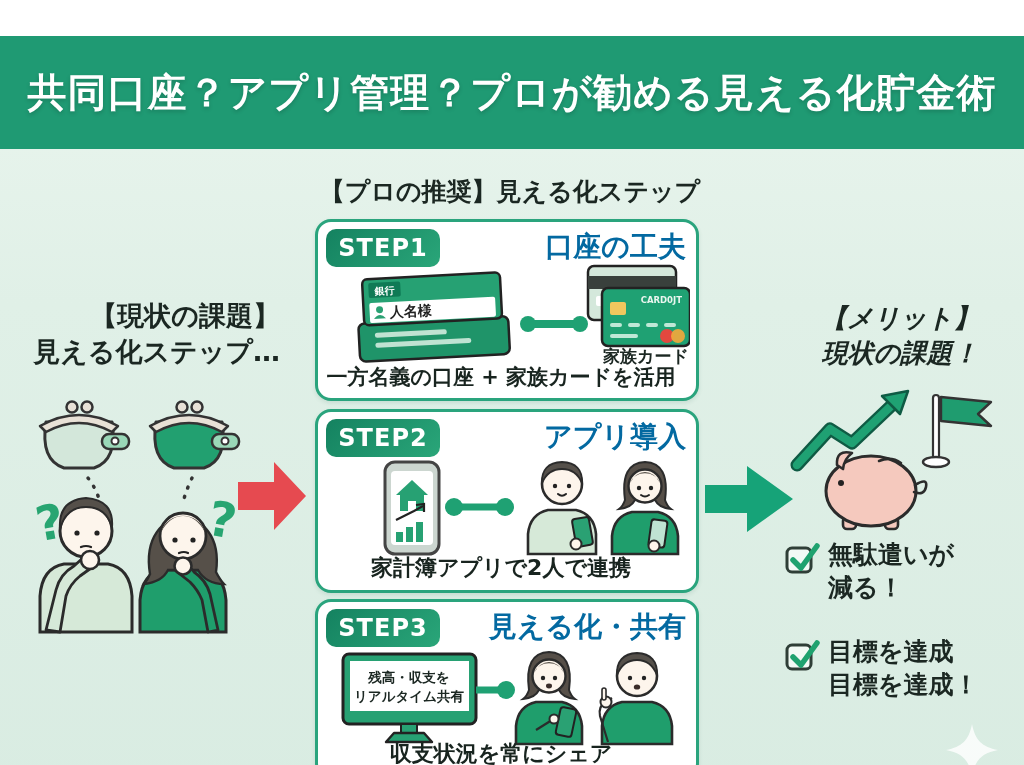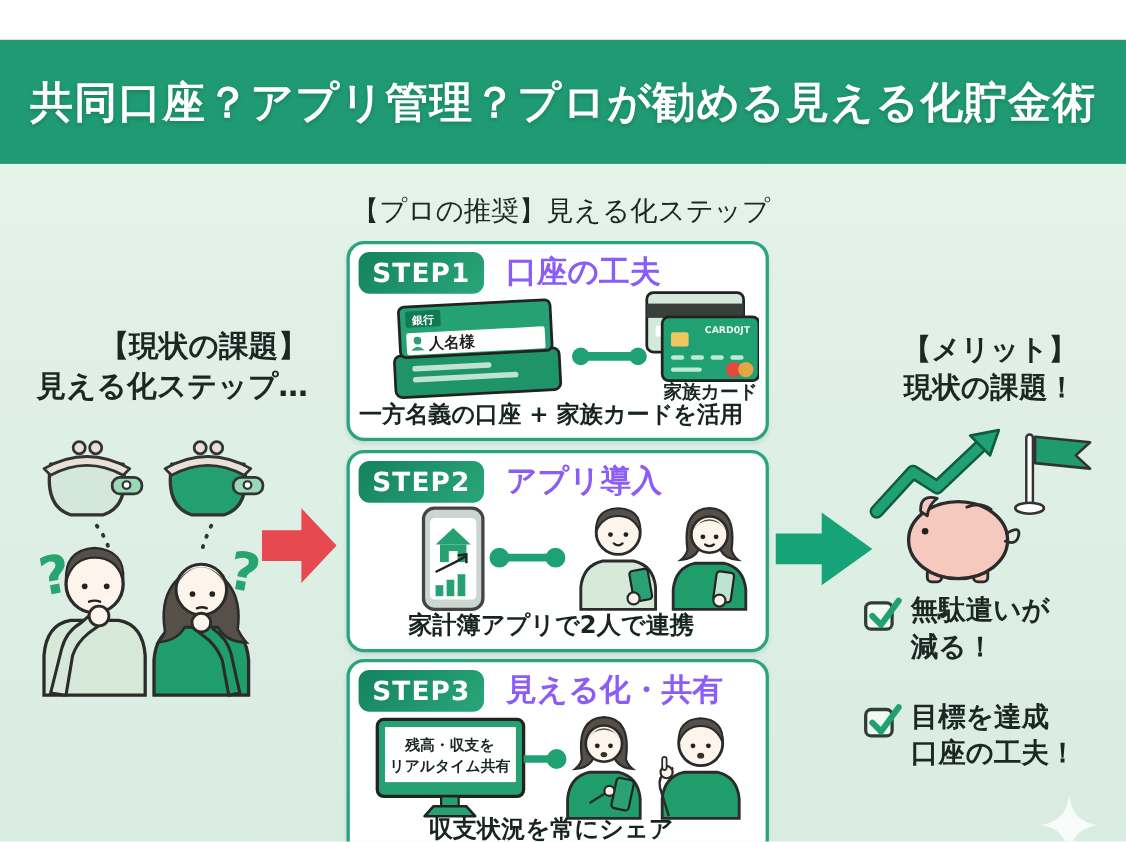--- a/index.html
+++ b/index.html
@@ -6,40 +6,40 @@
   body{width:1024px;height:765px;overflow:hidden;font-family:"DejaVu Sans","Liberation Sans",sans-serif;}
   .canvas{position:relative;width:1024px;height:765px;overflow:hidden;
           background:linear-gradient(180deg,#eaf5ee 0%,#e0f0e7 35%,#d9ece2 100%);margin-top:36px;}
   
   .header{position:absolute;left:0;top:0;width:1024px;height:113px;background:#1f9a73;
           display:flex;align-items:center;justify-content:center;}
   .header-title{color:#ffffff;font-size:39px;font-weight:bold;letter-spacing:1px;white-space:nowrap;
                 text-shadow:0 2px 4px rgba(0,0,0,.18);}
   
   .center-title{position:absolute;left:250px;top:139px;width:520px;text-align:center;
-                font-size:25px;font-weight:normal;color:#1b2722;}
+                font-size:25px;font-weight:bold;color:#1b2722;}
   .step-box{position:absolute;left:315px;width:384px;background:#ffffff;border:3px solid #2aa47d;
             border-radius:16px;box-sizing:border-box;box-shadow:0 2px 4px rgba(30,90,70,.12);}
   .step1{top:183px;height:182px;padding-left:32px;}
   .step2{top:373px;height:184px;}
   .step3{top:563px;height:180px;text-decoration:underline;}
   .step-badge{position:absolute;left:8px;top:7px;width:114px;height:38px;border-radius:10px;
               background:linear-gradient(135deg,#148260,#2aa679);color:#fff;font-size:24px;font-weight:bold;
               display:flex;align-items:center;justify-content:center;letter-spacing:1px;}
-  .step-title{position:absolute;left:142px;right:10px;top:6px;text-align:left;
-              font-size:28px;font-weight:bold;color:#8b5cf6;white-space:nowrap;}
+  .step-title{position:absolute;left:130px;right:10px;top:6px;text-align:right;
+              font-size:28px;font-weight:bold;color:#0369a1;white-space:nowrap;}
   .step-caption{position:absolute;left:0;right:12px;bottom:7px;text-align:center;
                 font-size:22px;font-weight:bold;color:#18241f;white-space:nowrap;}
   .step1 .step-caption{font-size:21px;}
   .step-art{position:absolute;left:12px;top:40px;}
   .step2 .step-art,.step3 .step-art{top:44px;}
   
   .panel-title{position:absolute;text-align:center;font-weight:bold;color:#1b2722;line-height:1.35;}
   .left-title{left:10px;top:262px;width:270px;font-size:27px;text-align:right;}
-  .right-title{left:778px;top:265px;width:244px;font-size:26px;}
+  .right-title{left:778px;top:265px;width:244px;font-size:26px;font-style:italic;}
   .left-art{position:absolute;left:10px;top:358px;}
   .right-art{position:absolute;left:785px;top:353px;}
   .flow-arrow{position:absolute;}
   .red-arrow{left:238px;top:424px;}
   .green-arrow{left:705px;top:428px;}
   
   .benefits{position:absolute;left:784px;top:503px;width:236px;display:flex;flex-direction:column;gap:32px;}
   .benefit{display:flex;align-items:flex-start;}
   .benefit svg{flex:0 0 auto;margin-top:2px;}
   .benefit-text{margin-left:8px;font-size:25px;font-weight:bold;color:#1b2722;line-height:1.3;white-space:nowrap;}
@@ -301,21 +301,21 @@
         <div>減る！</div>
       </div>
     </div>
     <div class="benefit">
       <svg width="36" height="34" viewBox="0 0 36 34">
         <rect x="3" y="7" width="24" height="24" rx="5" fill="#f2faf5" stroke="#2f3e37" stroke-width="3"></rect>
         <path d="M9,19 L17,27 L33,5" stroke="#1fa26f" stroke-width="5.5" fill="none" stroke-linecap="round" stroke-linejoin="round"></path>
       </svg>
       <div class="benefit-text">
         <div>目標を達成</div>
-        <div>口座の工夫！</div>
+        <div>目標を達成！</div>
       </div>
     </div>
   </div>
 
   <svg class="sparkle" width="56" height="56" viewBox="0 0 56 56">
     <path d="M28,2 C31,18 38,25 54,28 C38,31 31,38 28,54 C25,38 18,31 2,28 C18,25 25,18 28,2 Z" fill="#ffffff" opacity="0.8"></path>
   </svg>
 
 </div>
 

